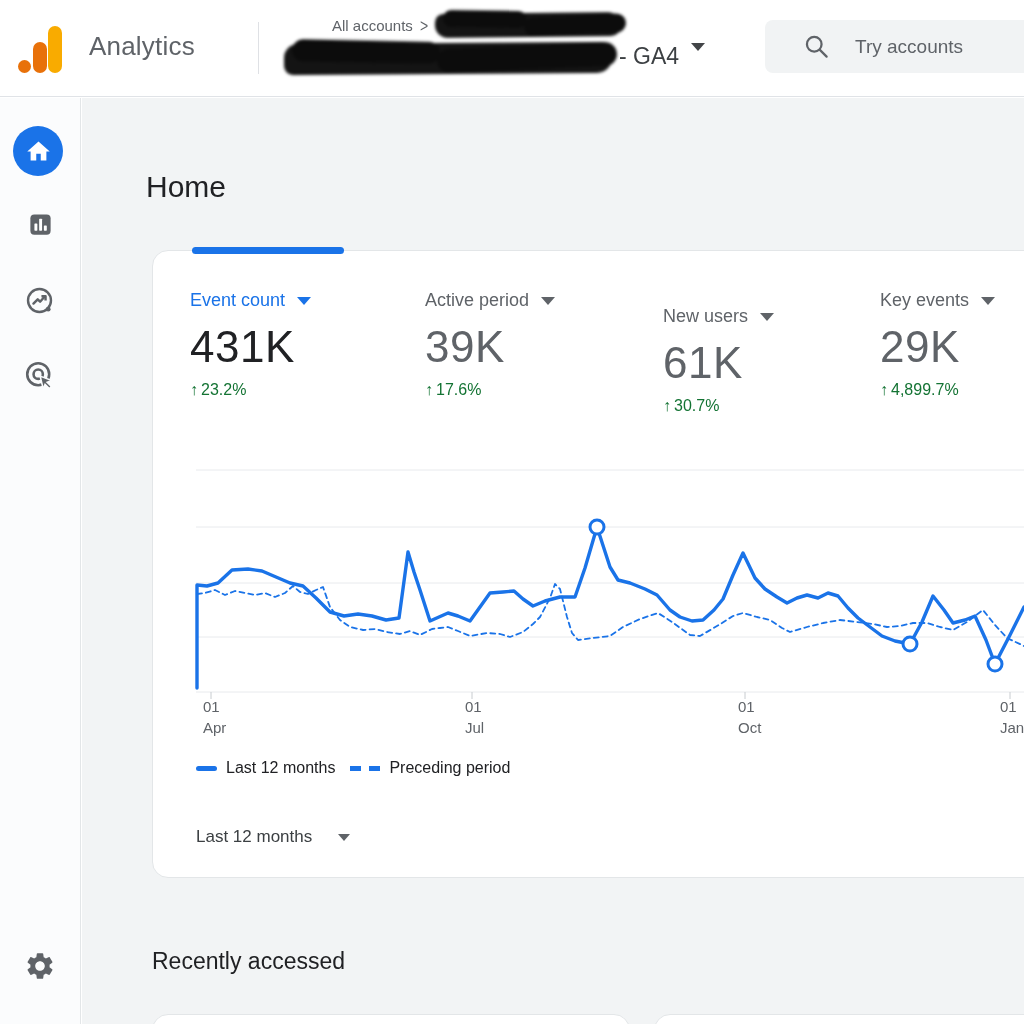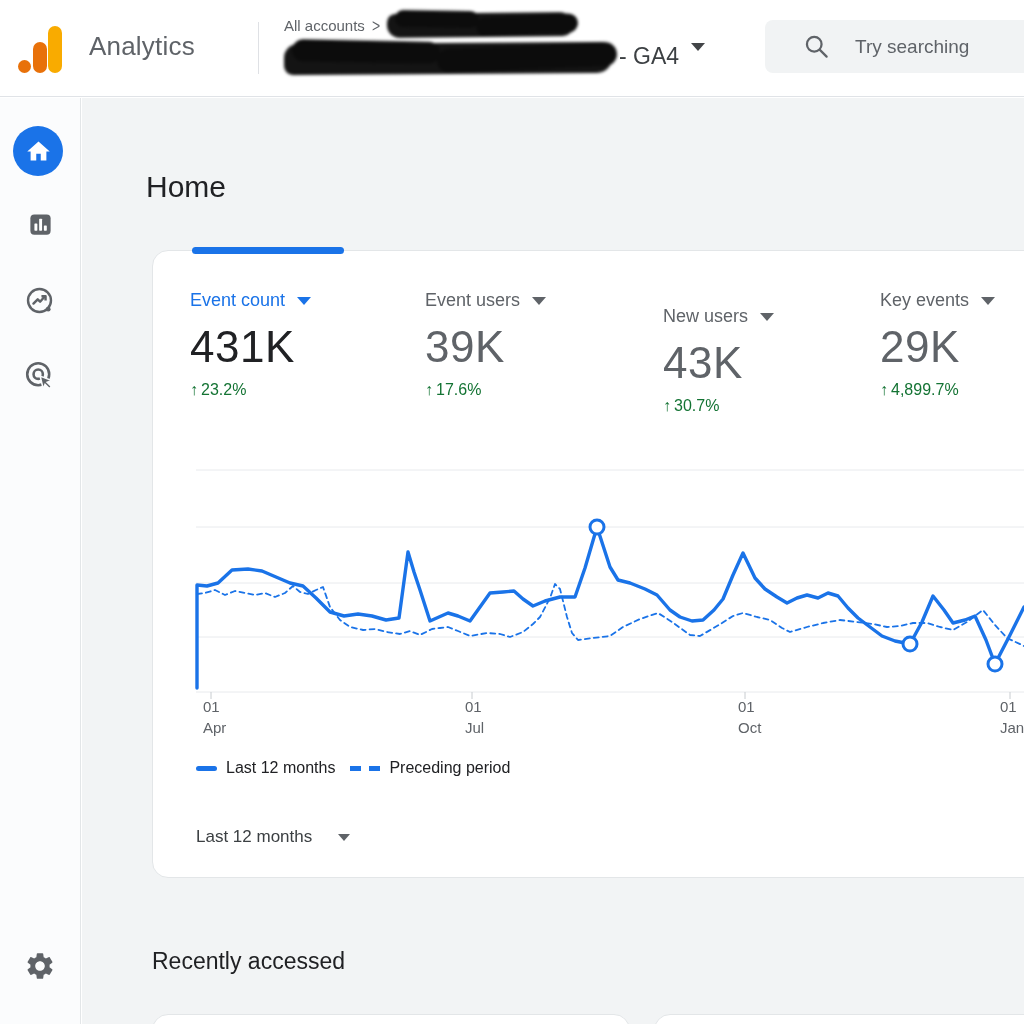--- a/index.html
+++ b/index.html
@@ -9,21 +9,21 @@
     font-family:"Liberation Sans", sans-serif; background:#fff;padding-left:8px;
   }
   
   .header { position:absolute; left:0; top:0; width:1024px; height:97px; background:#fff; border-bottom:1px solid #e0e3e7; z-index:5; }
   .logo-dot  { position:absolute; left:18px; top:60px; width:13px; height:13px; border-radius:50%; background:#e8710a; }
   .logo-bar2 { position:absolute; left:33px; top:42px; width:14px; height:31px; border-radius:7px; background:#e8710a; }
   .logo-bar3 { position:absolute; left:48px; top:26px; width:14px; height:47px; border-radius:7px; background:#f9ab00; }
   .product-name { position:absolute; left:89px; top:31px; font-size:26px; color:#5f6368; letter-spacing:.2px; }
   .header-divider { position:absolute; left:258px; top:22px; width:1px; height:52px; background:#dfe1e5; }
   .breadcrumb { position:absolute; left:284px; top:12px; width:460px; height:72px; cursor:pointer; }
-  .crumb-line1 { display:flex; align-items:center; height:26px; }
+  .crumb-line1 { display:flex; align-items:center; height:26px;margin-left:48px; }
   .crumb-prefix { font-size:15px; color:#5f6368; }
   .crumb-chevron { font-size:14px; color:#5f6368; margin:0 7px; transform:scaleY(1.3); }
   .redact { position:relative; background:#141414; filter:blur(1.4px); }
   .redact::after { content:""; position:absolute; right:-5px; top:3px; width:55%; height:78%; background:#0c0c0c; border-radius:14px; transform:rotate(-2deg); }
   .redact::before { content:""; position:absolute; left:8px; top:-3px; width:45%; height:70%; background:#0c0c0c; border-radius:12px; transform:rotate(1.5deg); }
   .redact-1 { width:186px; height:24px; border-radius:9px 14px 11px 13px; transform:rotate(-.6deg); }
   .crumb-line2 { display:flex; margin-top:5px; height:34px; }
   .redact-2 { width:328px; height:31px; border-radius:14px 10px 15px 9px; transform:rotate(-.4deg); }
   .property-suffix { font-size:23px; color:#3c4043; margin-left:7px; white-space:nowrap; }
   .caret-down { width:0; height:0; border-left:7px solid transparent; border-right:7px solid transparent; border-top:8px solid #424548; margin-left:12px; }
@@ -93,21 +93,21 @@
         <span class="property-suffix">- GA4</span>
         <span class="caret-down"></span>
       </div>
     </div>
 
     <div class="search-box">
       <svg width="27" height="27" viewBox="0 0 24 24">
         <circle cx="10" cy="10" r="6.5" fill="none" stroke="#5f6368" stroke-width="2"></circle>
         <line x1="15" y1="15" x2="21" y2="21" stroke="#5f6368" stroke-width="2" stroke-linecap="round"></line>
       </svg>
-      <span class="search-placeholder">Try searching</span>
+      <span class="search-placeholder">Try accounts</span>
     </div>
   </div>
 
   <div class="main-bg"></div>
   <div class="sidebar">
     <div class="nav-btn nav-home">
       <svg width="27" height="27" viewBox="0 0 24 24">
         <path d="M10 20v-6h4v6h5v-8h3L12 3 2 12h3v8z" fill="#ffffff"></path>
       </svg>
     </div>
@@ -152,35 +152,35 @@
         <span class="metric-caret"></span>
       </div>
     <div class="metric-value">431K</div>
     <div class="metric-delta">
         <span class="delta-arrow">↑</span>
         <span>23.2%</span>
       </div>
   </div>
   <div class="metric m1">
     <div class="metric-label">
-        <span>Event users</span>
+        <span>Active period</span>
         <span class="metric-caret"></span>
       </div>
     <div class="metric-value">39K</div>
     <div class="metric-delta">
         <span class="delta-arrow">↑</span>
         <span>17.6%</span>
       </div>
   </div>
   <div class="metric m2">
     <div class="metric-label">
         <span>New users</span>
         <span class="metric-caret"></span>
       </div>
-    <div class="metric-value">43K</div>
+    <div class="metric-value">61K</div>
     <div class="metric-delta">
         <span class="delta-arrow">↑</span>
         <span>30.7%</span>
       </div>
   </div>
   <div class="metric m3">
     <div class="metric-label">
         <span>Key events</span>
         <span class="metric-caret"></span>
       </div>

